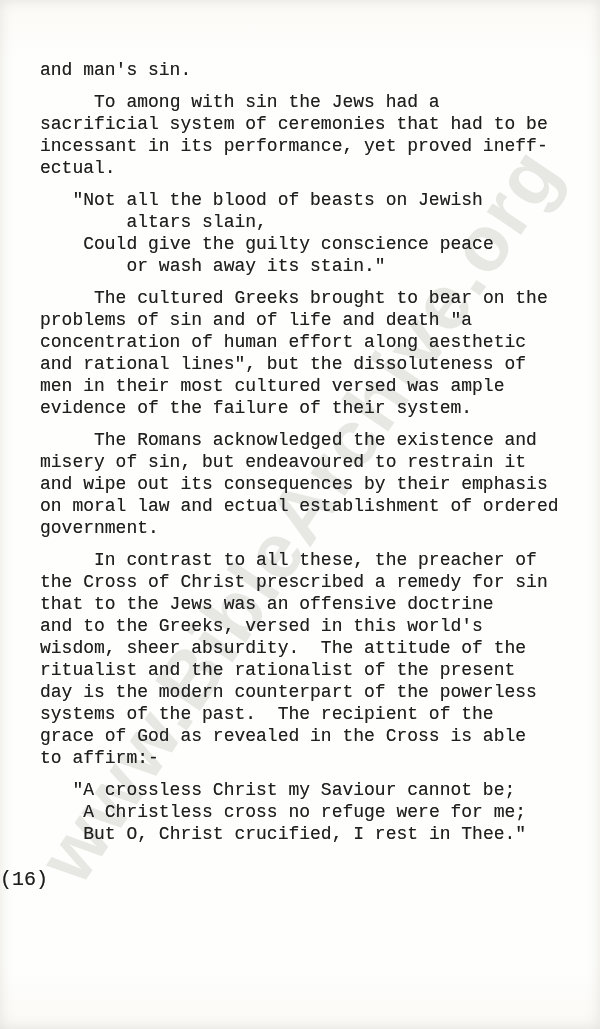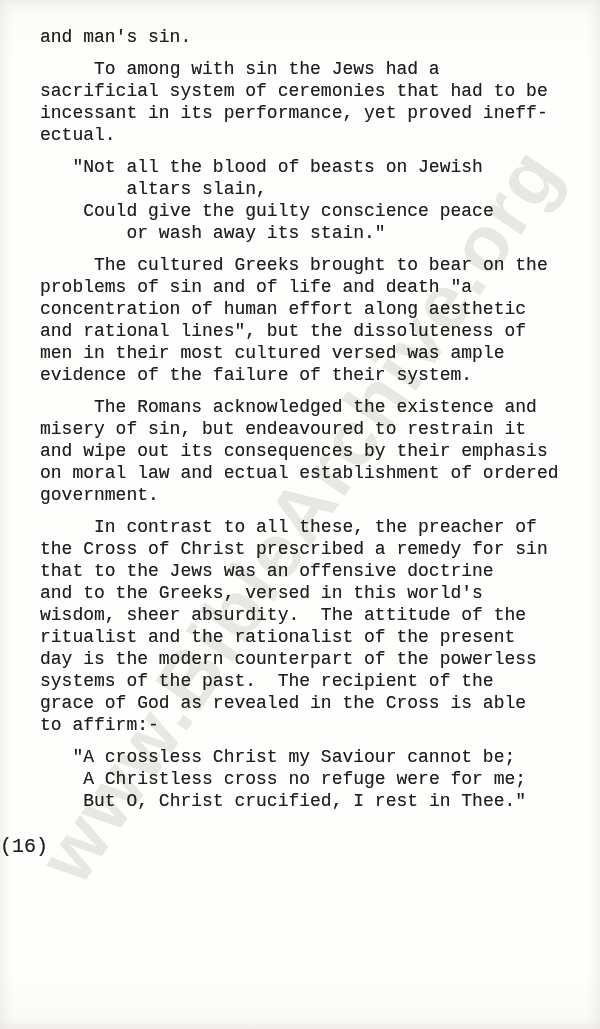--- a/index.html
+++ b/index.html
@@ -40,20 +40,21 @@
     color: rgba(150, 148, 142, 0.22);
     white-space: nowrap;
     z-index: 0;
     pointer-events: none;
     user-select: none;
   }
   .body-text {
     position: relative;
     z-index: 1;
     padding: 26px 12px 0 40px;
+    margin-top: 33px;
   }
   .para {
     margin: 0 0 10px 0;
     font-family: inherit;
     font-size: 18px;
     line-height: 22px;
     white-space: pre-wrap;
     text-shadow: 0 0 0.6px rgba(25,25,25,0.55);
   }
   .page-number {

